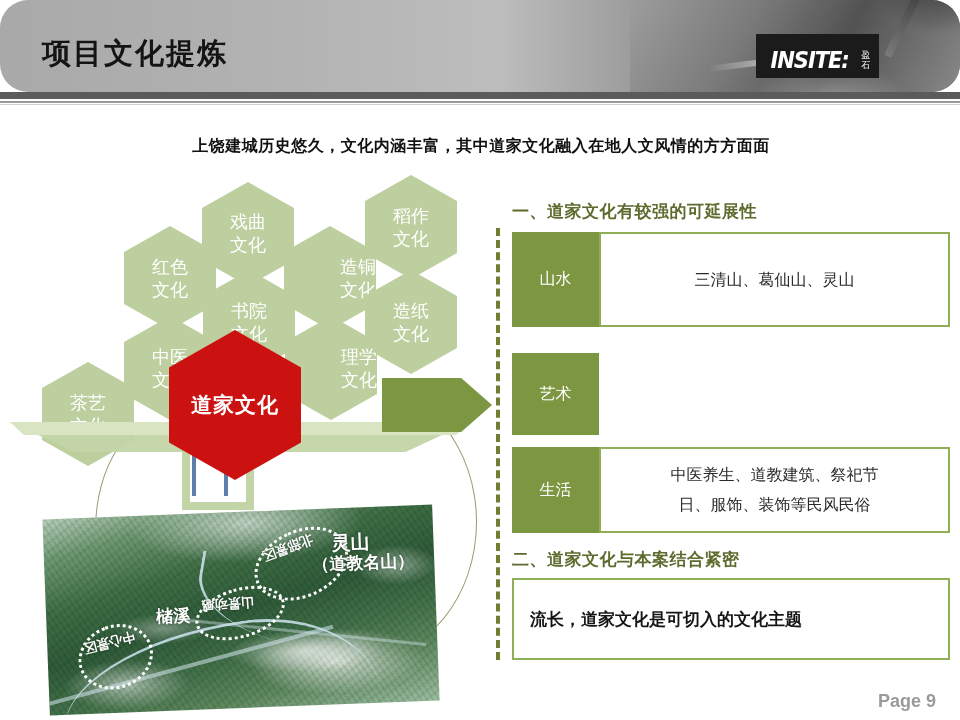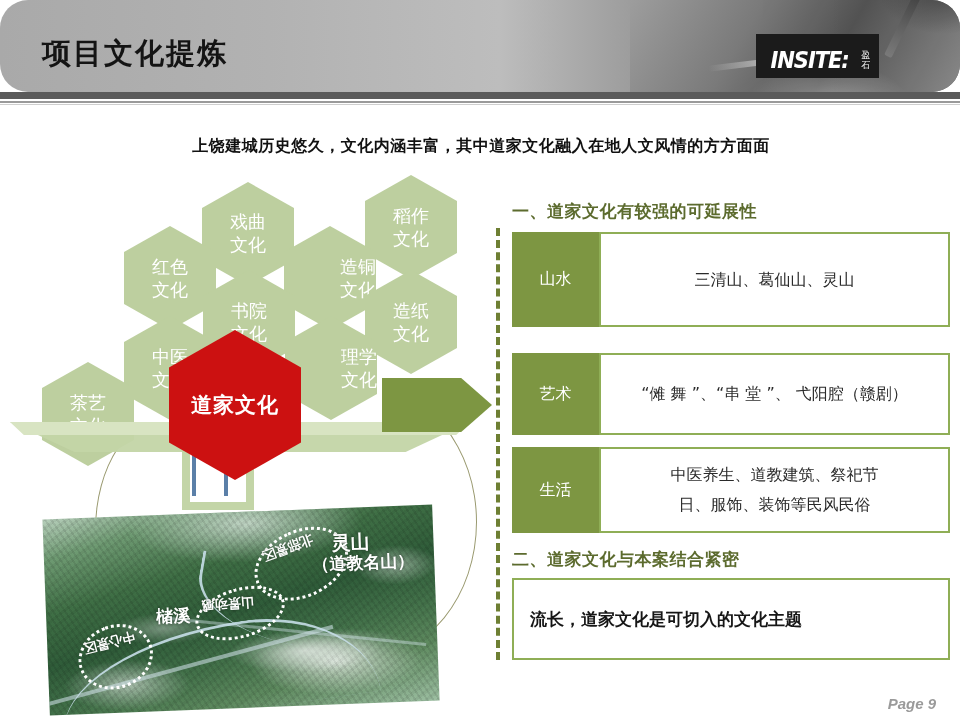--- a/index.html
+++ b/index.html
@@ -220,23 +220,22 @@
     border:2px solid #8fae56;background:#ffffff;box-sizing:border-box;
     display:flex;flex-direction:column;align-items:flex-start;justify-content:center;
     padding:4px 16px;
     color:#161616;font-size:17px;font-weight:bold;line-height:33px;
     font-family:"DejaVu Sans","Liberation Sans",sans-serif;
   }
 
   
   .footer{
     position:absolute;right:24px;bottom:8px;
-    color:#9a9a9a;font-size:15px;font-weight:bold;
+    color:#9a9a9a;font-size:18px;font-weight:bold;
     font-family:"Liberation Sans","DejaVu Sans",sans-serif;
-    font-style:italic;
   }
 </style>
 </head>
 <body>
 
 <div class="slide">
 
   <div class="header">
     <div class="hdr-photo"></div>
     <div class="hdr-pen"></div>
@@ -336,21 +335,20 @@
 
   <div class="sect-head sh1">一、道家文化有较强的可延展性</div>
 
   <div class="row r1">
     <div class="row-label">山水</div>
     <div class="row-box">三清山、葛仙山、灵山</div>
   </div>
 
   <div class="row r2">
     <div class="row-label">艺术</div>
-    <div class="row-box">“傩 舞 ”、“串 堂 ”、 弋阳腔（赣剧）</div>
   </div>
 
   <div class="row r3">
     <div class="row-label">生活</div>
     <div class="row-box" style="flex-direction:column;">
       <div>中医养生、道教建筑、祭祀节</div>
       <div>日、服饰、装饰等民风民俗</div>
     </div>
   </div>
 

